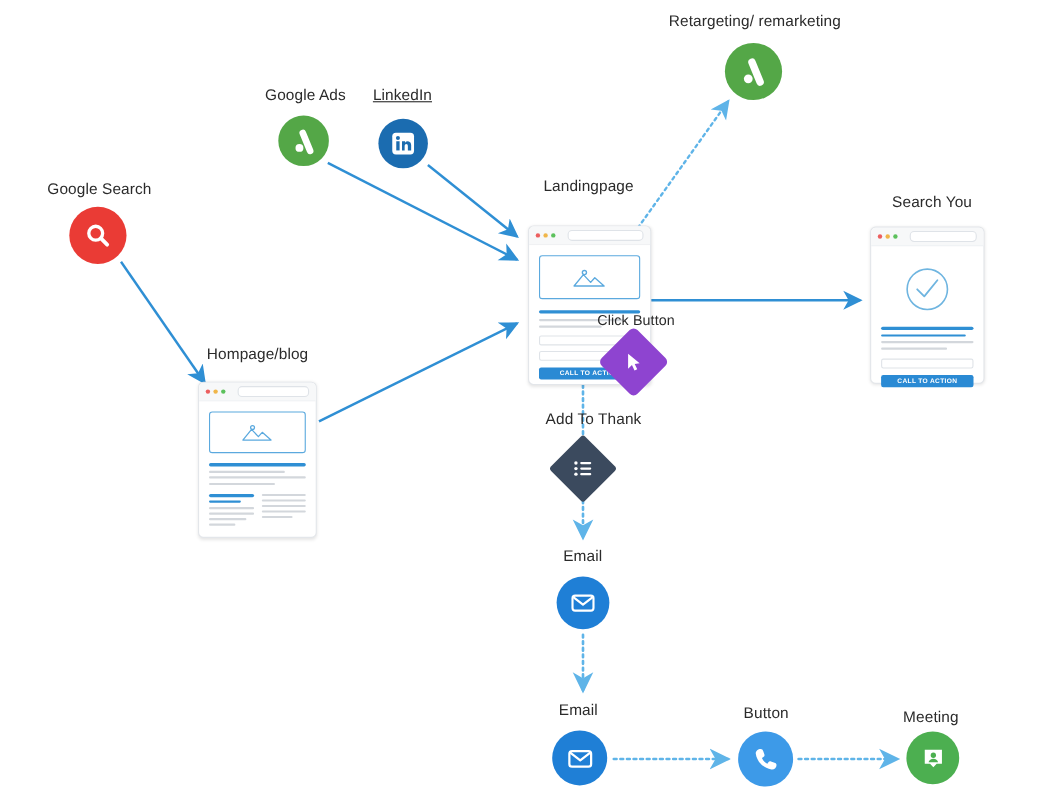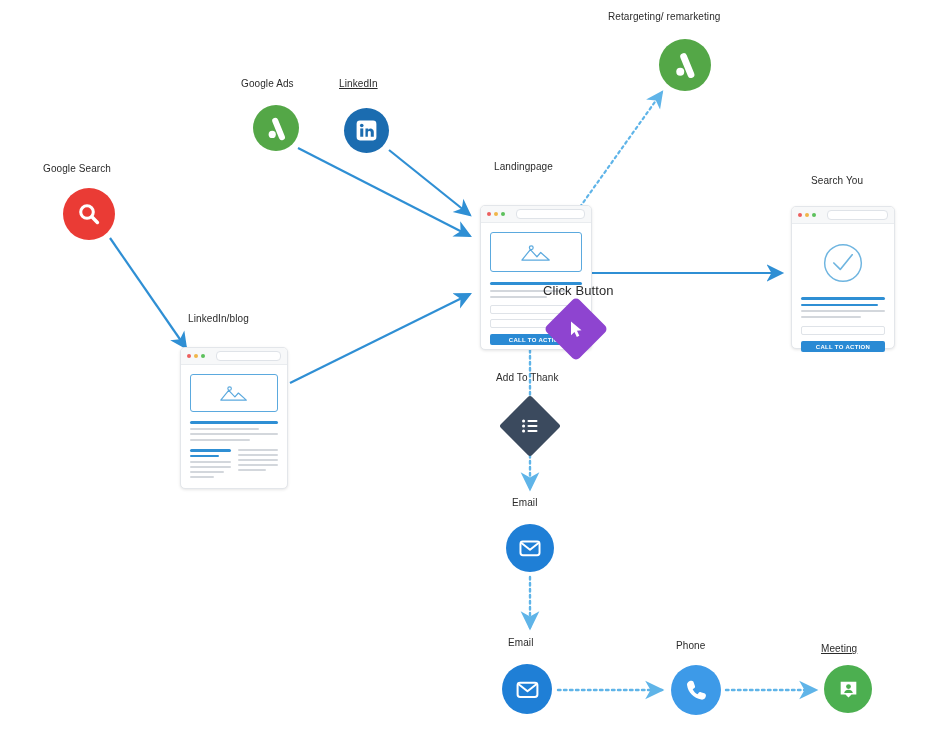--- a/index.html
+++ b/index.html
@@ -12,21 +12,21 @@
   }
   #canvas {
     position: relative;
     width: 943px;
     height: 731px;
     background: #ffffff;
     overflow: hidden;
   }
   .label {
     position: absolute;
-    font-size: 10px;
+    font-size: 14px;
     color: #2b2b2b;
     white-space: nowrap;
     letter-spacing: 0.1px;
   }
   .circle-icon {
     position: absolute;
     border-radius: 50%;
     display: flex;
     align-items: center;
     justify-content: center;
@@ -187,21 +187,21 @@
   </div>
 
   <div class="label" style="left:43px; top:163px;">Google Search</div>
   <div class="circle-icon" style="left:63px; top:188px; width:52px; height:52px; background:#ea3b35;">
     <svg width="28" height="28" viewBox="0 0 24 24">
       <circle cx="10.3" cy="10.3" r="5.4" fill="none" stroke="#ffffff" stroke-width="2.6"></circle>
       <line x1="14.4" y1="14.4" x2="19.2" y2="19.2" stroke="#ffffff" stroke-width="3" stroke-linecap="round"></line>
     </svg>
   </div>
 
-  <div class="label" style="left:188px; top:313px;">LinkedIn/blog</div>
+  <div class="label" style="left:188px; top:313px;">Hompage/blog</div>
   <div class="browser" style="left:180px; top:347px; width:108px; height:142px;">
     <div class="browser-bar">
       <span class="dot r"></span>
       <span class="dot y"></span>
       <span class="dot g"></span>
       <span class="url-bar"></span>
     </div>
     <div class="browser-body">
       <div class="img-ph" style="height:38px; margin-bottom:9px;">
         <svg width="30" height="20" viewBox="0 0 34 22">
@@ -309,28 +309,28 @@
   </div>
 
   <div class="label" style="left:508px; top:637px;">Email</div>
   <div class="circle-icon" style="left:502px; top:664px; width:50px; height:50px; background:#1f7fd6;">
     <svg width="27" height="27" viewBox="0 0 24 24">
       <rect x="3.2" y="6" width="17.6" height="12.6" rx="2.2" fill="none" stroke="#ffffff" stroke-width="1.8"></rect>
       <path d="M4.4 7.6 L12 13.6 L19.6 7.6" fill="none" stroke="#ffffff" stroke-width="1.8" stroke-linecap="round" stroke-linejoin="round"></path>
     </svg>
   </div>
 
-  <div class="label" style="left:676px; top:640px;">Phone</div>
+  <div class="label" style="left:676px; top:640px;">Button</div>
   <div class="circle-icon" style="left:671px; top:665px; width:50px; height:50px; background:#3d9ae8;">
     <svg width="27" height="27" viewBox="0 0 24 24">
       <path d="M7.6 3.4 c1.1 0 1.7 .7 2 1.6 l1 2.9 c.3 .9 0 1.6 -.8 2.1 l-1.2 .8 c.9 2 2.4 3.6 4.4 4.6 l.8 -1.2 c.5 -.8 1.2 -1 2.1 -.7 l2.9 1 c.9 .3 1.6 .9 1.6 2 c0 2.2 -1.9 3.9 -4.1 3.6 C9.6 19 4.4 13.6 3.6 7.2 C3.4 5.1 5.3 3.4 7.6 3.4 Z" fill="#ffffff"></path>
     </svg>
   </div>
 
-  <div class="label" style="left:821px; top:643px;text-decoration:underline;">Meeting</div>
+  <div class="label" style="left:821px; top:643px;">Meeting</div>
   <div class="circle-icon" style="left:824px; top:665px; width:48px; height:48px; background:#4caf50;">
     <svg width="25" height="25" viewBox="0 0 24 24">
       <path d="M4.5 4.5 h15 v12.2 h-4.6 l-2.9 3 l-2.9 -3 h-4.6 Z" fill="#ffffff"></path>
       <circle cx="12" cy="9.2" r="2.3" fill="#4caf50"></circle>
       <path d="M7.8 15.3 a4.4 4.4 0 0 1 8.4 0 Z" fill="#4caf50"></path>
     </svg>
   </div>
 
 </div>
 

